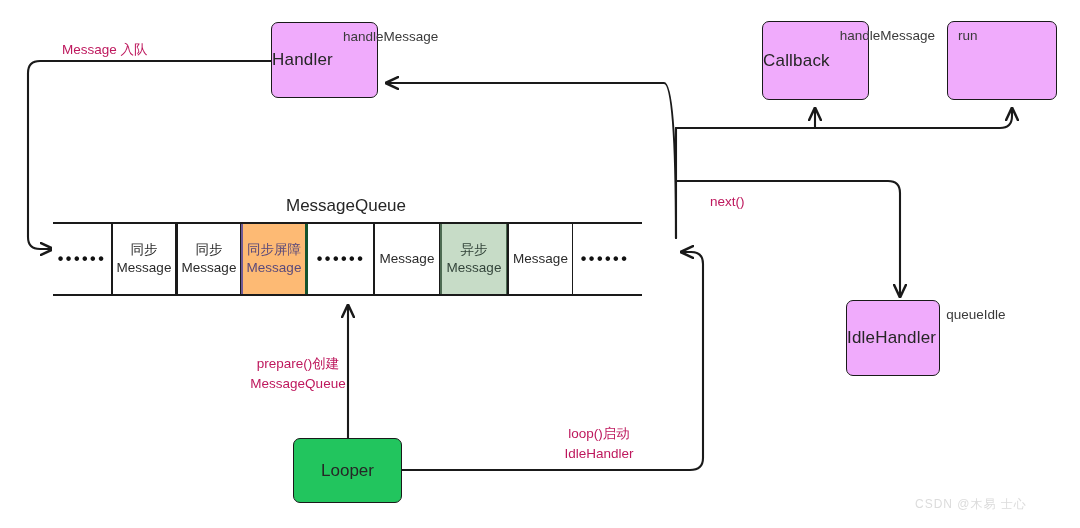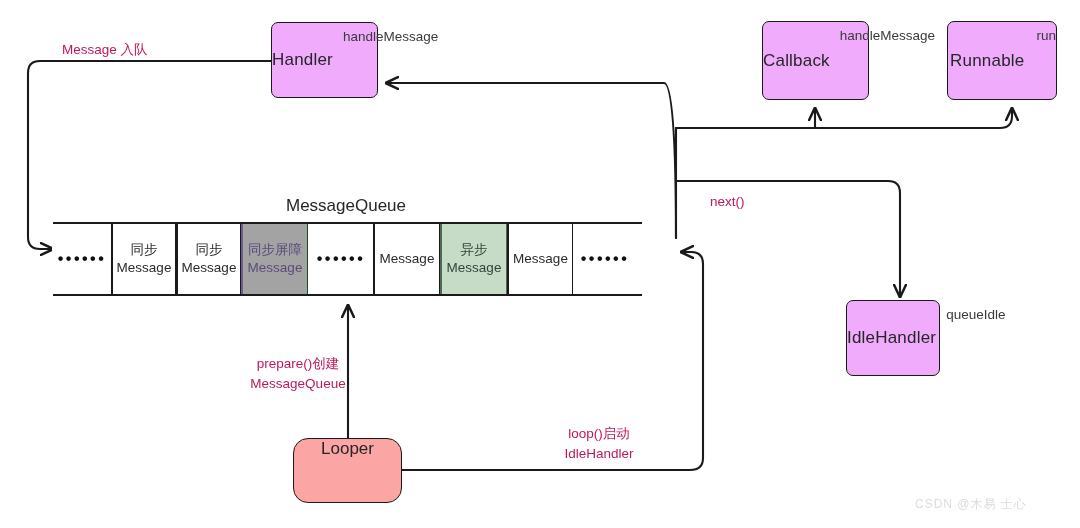--- a/index.html
+++ b/index.html
@@ -55,25 +55,25 @@
     height: 26px;
     display: flex;
     align-items: center;
     justify-content: center;
     font-size: 13.5px;
     color: #3a3a3a;
   }
   .plainbox {
     position: absolute;
     box-sizing: border-box;
-    background: #fca5a5;
+    background: #22c55e;
     border: 1.6px solid #1a1a1a;
-    border-radius: 15px;
-    display: flex;
-    align-items: flex-start;
+    border-radius: 7px;
+    display: flex;
+    align-items: center;
     justify-content: center;
     font-size: 17px;
     color: #262626;
   }
   
   #queue {
     position: absolute;
     display: flex;
     box-sizing: border-box;
   }
@@ -94,24 +94,24 @@
   .qcell.ellipsis {
     border-left: none;
     border-right: none;
     letter-spacing: 2.5px;
     font-size: 16px;
     font-weight: 700;
     color: #111;
   }
   .qcell.first { border-left: none; }
   .qcell.purple {
-    background: #a3a3a3;
+    background: #fdba74;
     color: #5b4a7a;
     border-left: 2px solid #6f5a96;
-    border-right: 2px solid #14532d;
+    border-right: 4px solid #14532d;
   }
   .qcell.green {
     background: #c7dcc7;
     color: #33443a;
     border-left: 2px solid #4d6b52;
     border-right: 2px solid #4d6b52;
   }
   .qline {
     position: absolute;
     background: #1a1a1a;
@@ -174,21 +174,20 @@
     <div class="cb-member">handleMessage</div>
   </div>
 
   <div class="classbox" id="box-callback" style="left:762px; top:21px; width:107px; height:79px;">
     <div class="cb-title">Callback</div>
     <div class="cb-sep"></div>
     <div class="cb-member">handleMessage</div>
   </div>
 
   <div class="classbox" id="box-runnable" style="left:947px; top:21px; width:110px; height:79px;">
-    <div class="cb-title">Runnable</div>
     <div class="cb-sep"></div>
     <div class="cb-member">run</div>
   </div>
 
   <div class="classbox" id="box-idlehandler" style="left:846px; top:300px; width:94px; height:76px;">
     <div class="cb-title">IdleHandler</div>
     <div class="cb-sep"></div>
     <div class="cb-member">queueIdle</div>
   </div>
 

